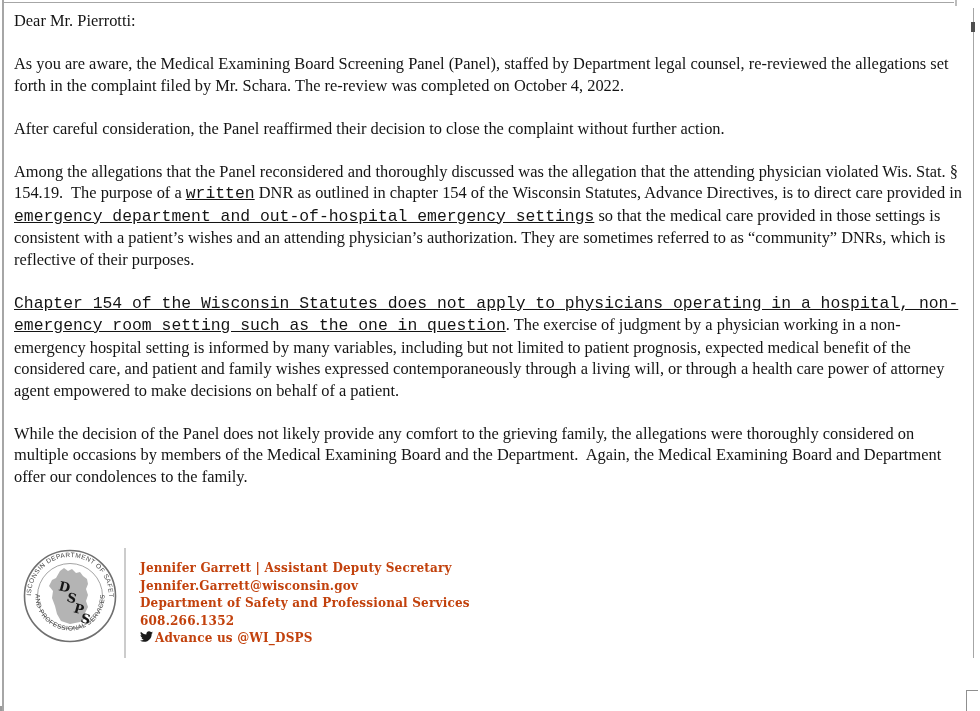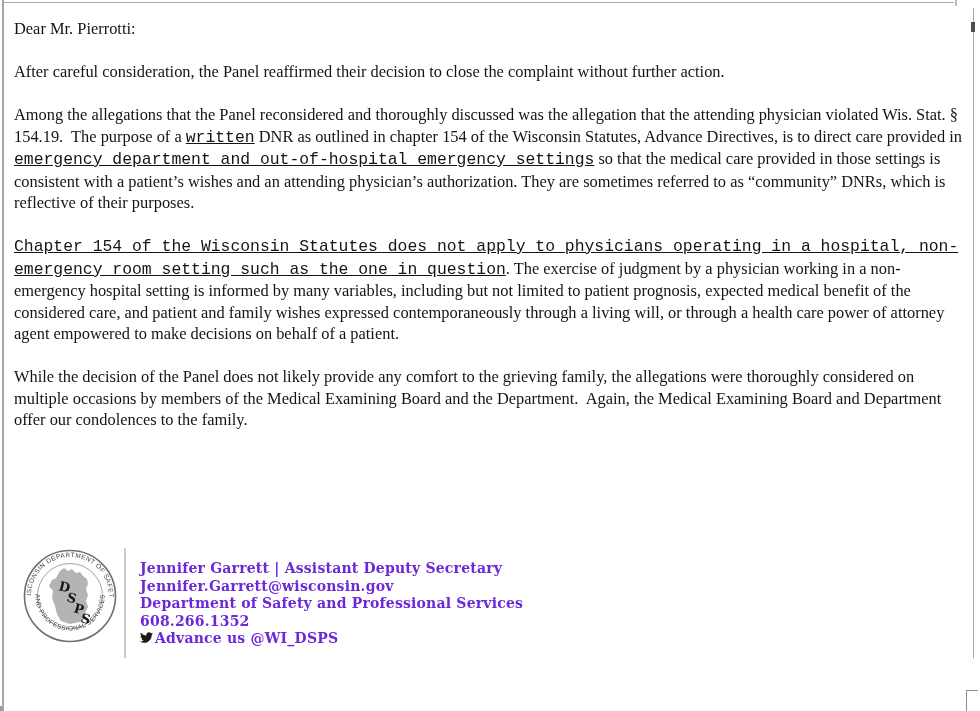--- a/index.html
+++ b/index.html
@@ -13,33 +13,33 @@
   .edge-top{left:4px;top:2px;width:950px;height:1px;}
   .edge-right{left:973px;top:8px;width:1px;height:650px;}
   .edge-topright-notch{left:955px;top:0;width:2px;height:6px;background:#bdbdbd;}
   .scroll-thumb{position:absolute;left:971px;top:22px;width:4px;height:10px;background:#4f4f4f;}
   .corner-v{left:966px;top:690px;width:1px;height:21px;background:#8f8f8f;}
   .corner-h{left:966px;top:690px;width:12px;height:1px;background:#8f8f8f;}
   .corner-bl{left:0;top:706px;width:2px;height:5px;background:#9a9a9a;}
 
   
   .letter-body{
-    position:absolute;left:14px;top:18px;width:950px;
+    position:absolute;left:14px;top:10px;width:950px;
     font-size:16.4px;line-height:21.5px;color:#141414;
   }
   .letter-body p{margin:0 0 21.5px 0;white-space:pre-wrap;}
   .u{text-decoration:underline;font-family:Liberation Mono, monospace;}
 
   
   .signature{position:absolute;left:22px;top:548px;display:flex;align-items:flex-start;}
   .sig-divider{width:2px;height:110px;background:#cccccc;margin-left:2px;}
   .sig-text{
     margin-left:14px;padding-top:12px;
     font-family:"DejaVu Serif","Liberation Serif",serif;font-weight:bold;
-    font-size:14px;line-height:17.6px;color:#6d28d9;letter-spacing:.2px;
+    font-size:12px;line-height:17.6px;color:#c2410c;letter-spacing:.2px;
   }
   .sig-line{white-space:nowrap;}
   .tw-icon{display:inline-block;width:13px;height:13px;margin-right:2px;vertical-align:-1px;}
 
   
   .seal-wrap{width:96px;height:96px;margin-right:4px;}
   .seal-text{font-family:"Liberation Sans",sans-serif;font-size:6.5px;letter-spacing:.45px;fill:#3f3f3f;}
   .dsps-letter{font-family:"DejaVu Serif",serif;font-weight:bold;font-size:13px;fill:#161616;}
 </style>
 </head>
@@ -52,20 +52,21 @@
   <div class="edge edge-right"></div>
   <div class="edge edge-topright-notch"></div>
   <div class="scroll-thumb"></div>
   <div class="edge corner-v"></div>
   <div class="edge corner-h"></div>
   <div class="edge corner-bl"></div>
 
   <div class="letter-body">
     <p class="salutation">Dear Mr. Pierrotti:</p>
     <div id="paragraphs">
+        <p><span>As you are aware, the Medical Examining Board Screening Panel (Panel), staffed by Department legal counsel, re-reviewed the allegations set forth in the complaint filed by Mr. Schara. The re-review was completed on October 4, 2022.</span></p>
         <p><span>After careful consideration, the Panel reaffirmed their decision to close the complaint without further action.</span></p>
         <p><span>Among the allegations that the Panel reconsidered and thoroughly discussed was the allegation that the attending physician violated Wis. Stat. § 154.19.  The purpose of a </span><span class="u">written</span><span> DNR as outlined in chapter 154 of the Wisconsin Statutes, Advance Directives, is to direct care provided in </span><span class="u">emergency department and out-of-hospital emergency settings</span><span> so that the medical care provided in those settings is consistent with a patient’s wishes and an attending physician’s authorization. They are sometimes referred to as “community” DNRs, which is reflective of their purposes.</span></p>
         <p><span class="u">Chapter 154 of the Wisconsin Statutes does not apply to physicians operating in a hospital, non-emergency room setting such as the one in question</span><span>. The exercise of judgment by a physician working in a non-emergency hospital setting is informed by many variables, including but not limited to patient prognosis, expected medical benefit of the considered care, and patient and family wishes expressed contemporaneously through a living will, or through a health care power of attorney agent empowered to make decisions on behalf of a patient.</span></p>
         <p><span>While the decision of the Panel does not likely provide any comfort to the grieving family, the allegations were thoroughly considered on multiple occasions by members of the Medical Examining Board and the Department.  Again, the Medical Examining Board and Department offer our condolences to the family.</span></p>
       </div>
   </div>
 
   <div class="signature">
 
     <svg class="seal-wrap" viewBox="0 0 96 96" aria-hidden="true">

